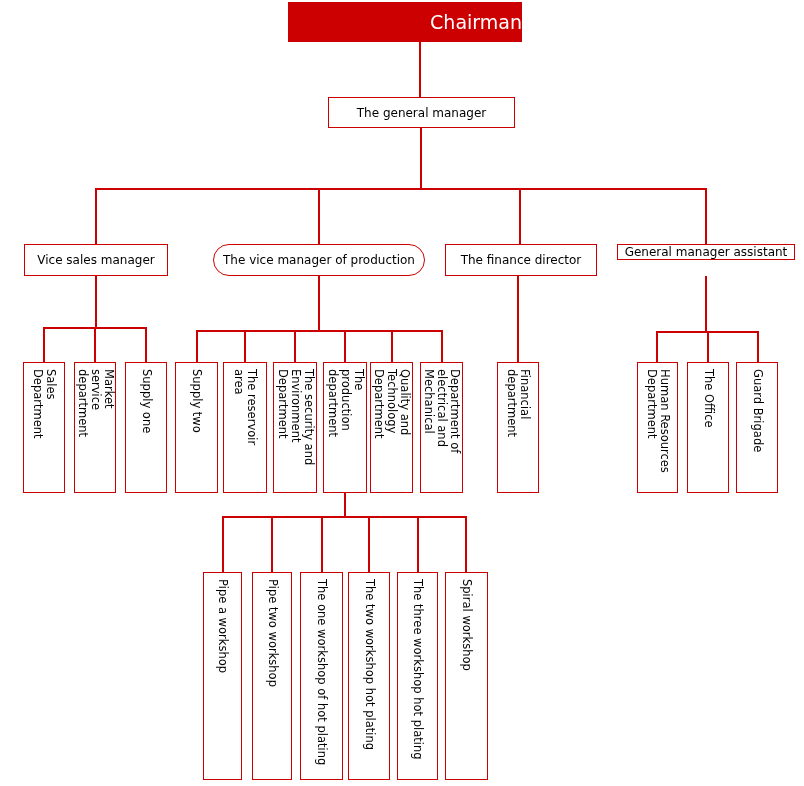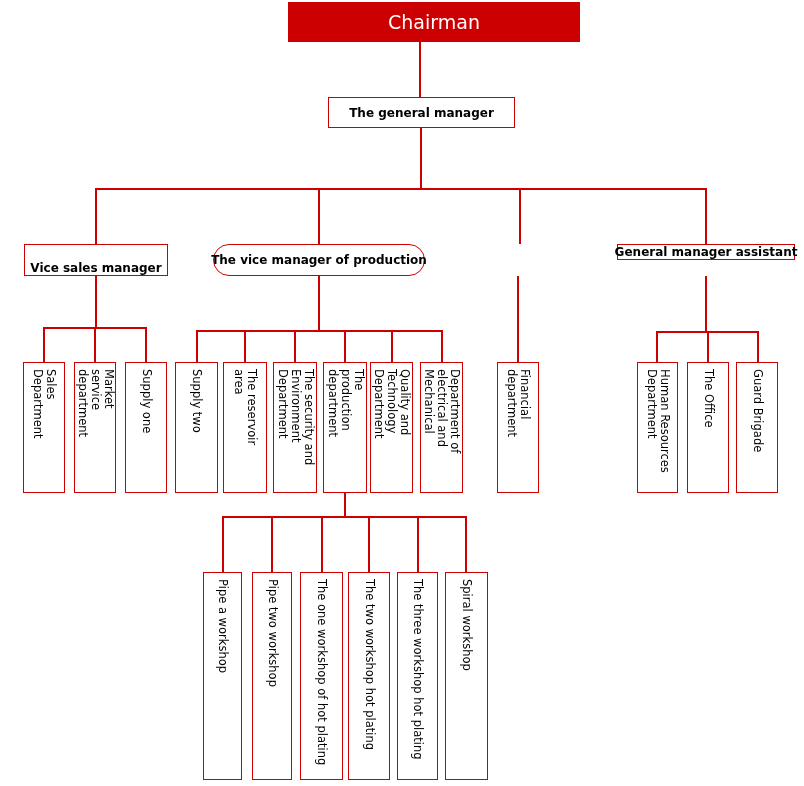--- a/index.html
+++ b/index.html
@@ -7,21 +7,21 @@
     --box_bg:#ffffff; --box_text:#000000; --page_bg:#ffffff;
   }
   html,body{margin:0;padding:0;background:var(--page_bg);}
   .canvas{position:relative;width:804px;height:786px;background:var(--page_bg);
           font-family:"DejaVu Sans",sans-serif;overflow:hidden;}
   .cl{position:absolute;background:var(--line_red);}
   .chairman{position:absolute;background:var(--chairman_bg);color:var(--chairman_text);
             display:flex;align-items:center;justify-content:center;font-size:19px;}
   .hbox{position:absolute;border:1px solid var(--line_red);background:var(--box_bg);
         display:flex;align-items:center;justify-content:center;font-size:12px;
-        color:var(--box_text);box-sizing:border-box;white-space:pre;font-weight:bold;}
+        color:var(--box_text);box-sizing:border-box;white-space:pre;}
   .vbox{position:absolute;border:1px solid var(--line_red);background:var(--box_bg);
         display:flex;justify-content:center;align-items:flex-start;box-sizing:border-box;}
   .vtext{writing-mode:vertical-rl;white-space:pre;font-size:11.5px;line-height:13px;
          padding-top:6px;color:var(--box_text);}
 </style>
 </head>
 <body>
 
 <div class="canvas">
 
@@ -58,33 +58,36 @@
 
   <div class="cl" style="left:344px;top:493px;width:2px;height:23px;"></div>
   <div class="cl" style="left:222px;top:516px;width:245px;height:2px;"></div>
   <div class="cl" style="left:222px;top:516px;width:2px;height:56px;"></div>
   <div class="cl" style="left:271px;top:516px;width:2px;height:56px;"></div>
   <div class="cl" style="left:321px;top:516px;width:2px;height:56px;"></div>
   <div class="cl" style="left:368px;top:516px;width:2px;height:56px;"></div>
   <div class="cl" style="left:417px;top:516px;width:2px;height:56px;"></div>
   <div class="cl" style="left:465px;top:516px;width:2px;height:56px;"></div>
 
-  <div class="chairman" style="left:288px;top:2px;width:292px;height:40px;">
+  <div class="chairman" style="left:288px;top:2px;width:234px;height:40px;justify-content:flex-end;">
     <span>Chairman</span>
   </div>
 
   <div class="hbox" style="left:328px;top:97px;width:187px;height:31px;">
     <span>The general manager</span>
   </div>
 
-  <div class="hbox" style="left:24px;top:244px;width:144px;height:32px;align-items:flex-end;">
+  <div class="hbox" style="left:24px;top:244px;width:144px;height:32px;">
     <span>Vice sales manager</span>
   </div>
   <div class="hbox" style="left:213px;top:244px;width:212px;height:32px;border-radius:16px;">
     <span>The vice manager of production</span>
+  </div>
+  <div class="hbox" style="left:445px;top:244px;width:152px;height:32px;">
+    <span>The finance director</span>
   </div>
   <div class="hbox" style="left:617px;top:244px;width:178px;height:16px;">
     <span>General manager assistant</span>
   </div>
 
   <div class="vbox" style="left:23px;top:362px;width:42px;height:131px;">
     <span class="vtext">Sales
 Department</span>
   </div>
   <div class="vbox" style="left:74px;top:362px;width:42px;height:131px;">

